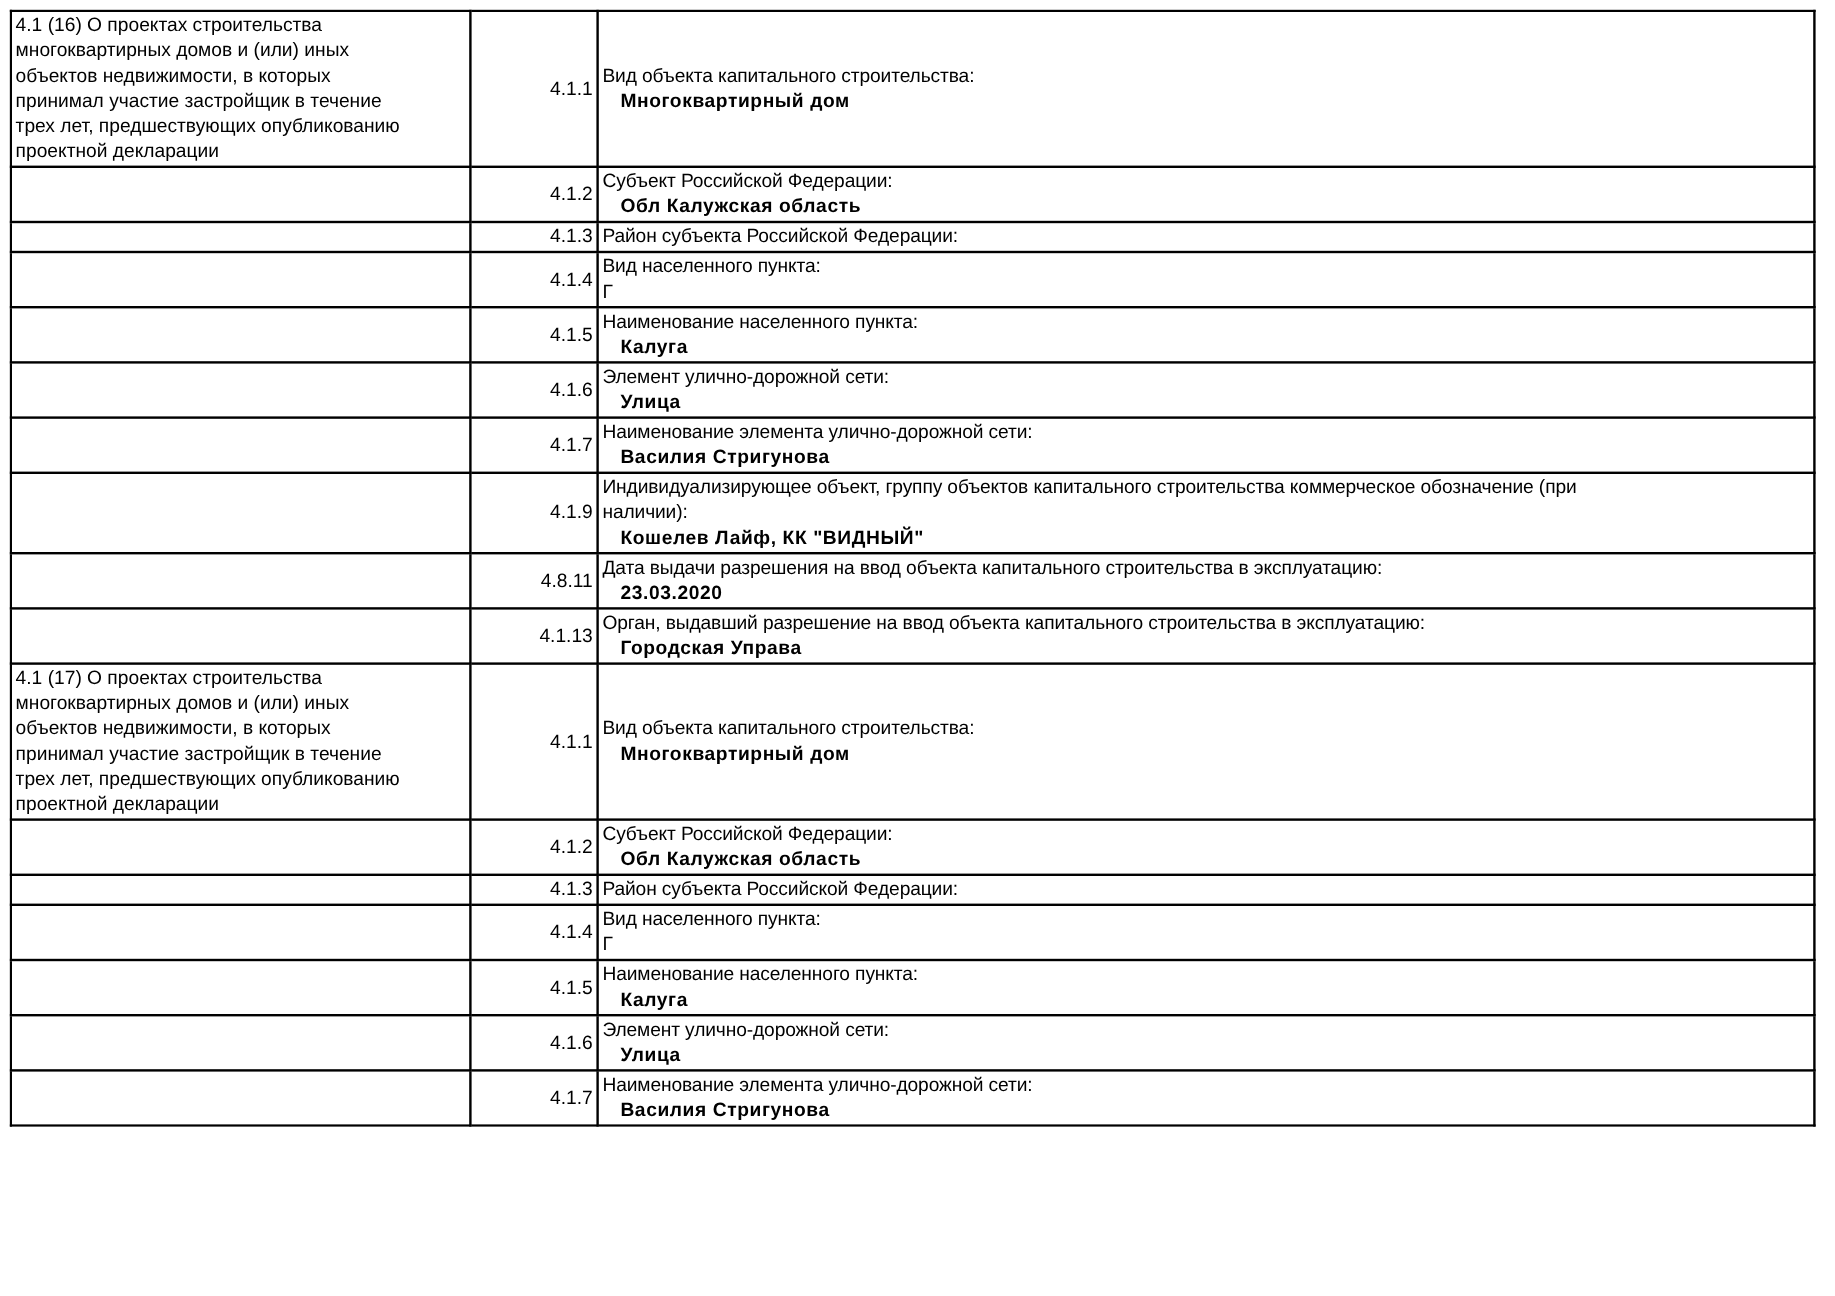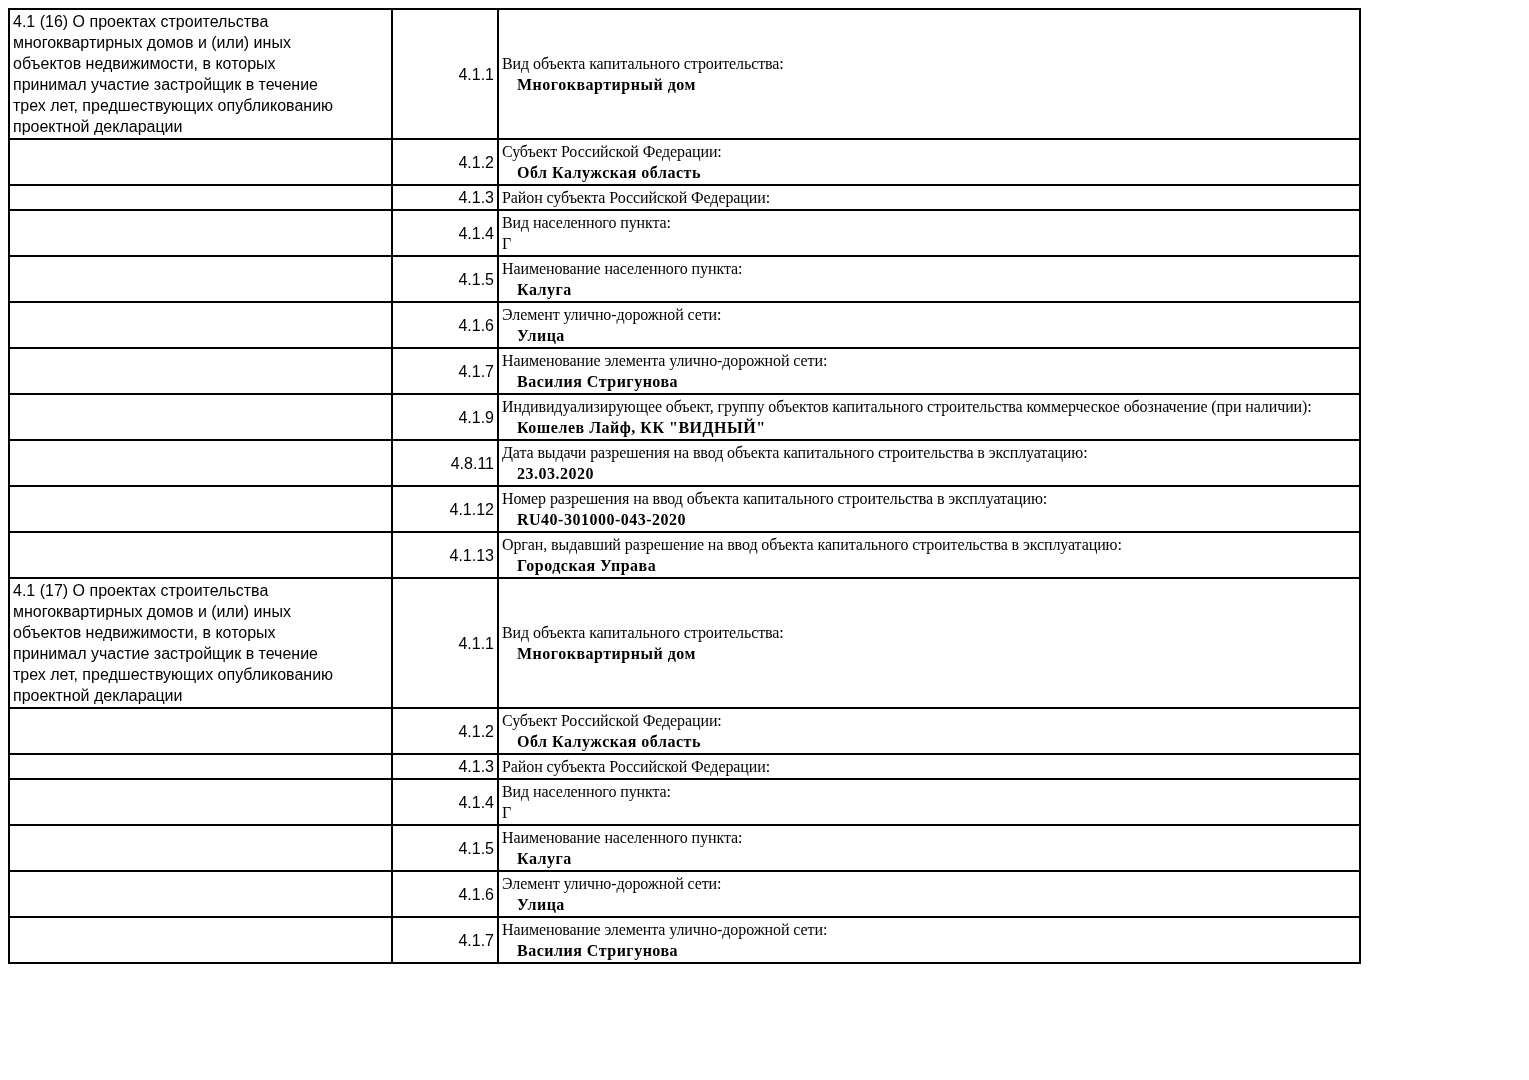--- a/index.html
+++ b/index.html
@@ -10,42 +10,41 @@
   body {
     margin: 8px;
     width: 1513px;
     font-family: "Liberation Sans", sans-serif;
     color: #000000;
     font-size: 16px;
     line-height: 21px;
   }
   table.decl {
     border-collapse: collapse;
-    width: 1353px;
+    width: 1505px;
     table-layout: fixed;
   }
   table.decl td {
     border: 2px solid #000000;
     padding: 1px 3px;
     vertical-align: middle;
     overflow: hidden;
   }
   td.c1 {
     width: 375px;
     vertical-align: top;
     padding: 1px 2px;
   }
   td.c2 {
     width: 98px;
     padding-left: 4px;
     text-align: right;
   }
   td.c3 {
     padding-left: 4px;
-    font-family: Liberation Serif, serif;
   }
   tr.section-first {
     height: 124px;
   }
   .desc {
     max-width: 338px;
   }
   .label {
     max-width: 880px;
     letter-spacing: -0.1px;
@@ -151,30 +150,20 @@
     <td class="c2">4.8.11</td>
     <td class="c3">
       <div class="label">Дата выдачи разрешения на ввод объекта капитального строительства в эксплуатацию:</div>
       <div class="val-line"><span class="val-plain"></span><span class="val">23.03.2020</span></div>
     </td>
   </tr>
       <tr>
     <td class="c1">
       <div class="desc"></div>
     </td>
-    <td class="c2">4.1.12</td>
-    <td class="c3">
-      <div class="label">Номер разрешения на ввод объекта капитального строительства в эксплуатацию:</div>
-      <div class="val-line"><span class="val-plain"></span><span class="val">RU40-301000-043-2020</span></div>
-    </td>
-  </tr>
-      <tr>
-    <td class="c1">
-      <div class="desc"></div>
-    </td>
     <td class="c2">4.1.13</td>
     <td class="c3">
       <div class="label">Орган, выдавший разрешение на ввод объекта капитального строительства в эксплуатацию:</div>
       <div class="val-line"><span class="val-plain"></span><span class="val">Городская Управа</span></div>
     </td>
   </tr>
       <tr class="section-first">
     <td class="c1">
       <div class="desc">4.1 (17) О проектах строительства многоквартирных домов и (или) иных объектов недвижимости, в которых принимал участие застройщик в течение трех лет, предшествующих опубликованию проектной декларации</div>
     </td>

